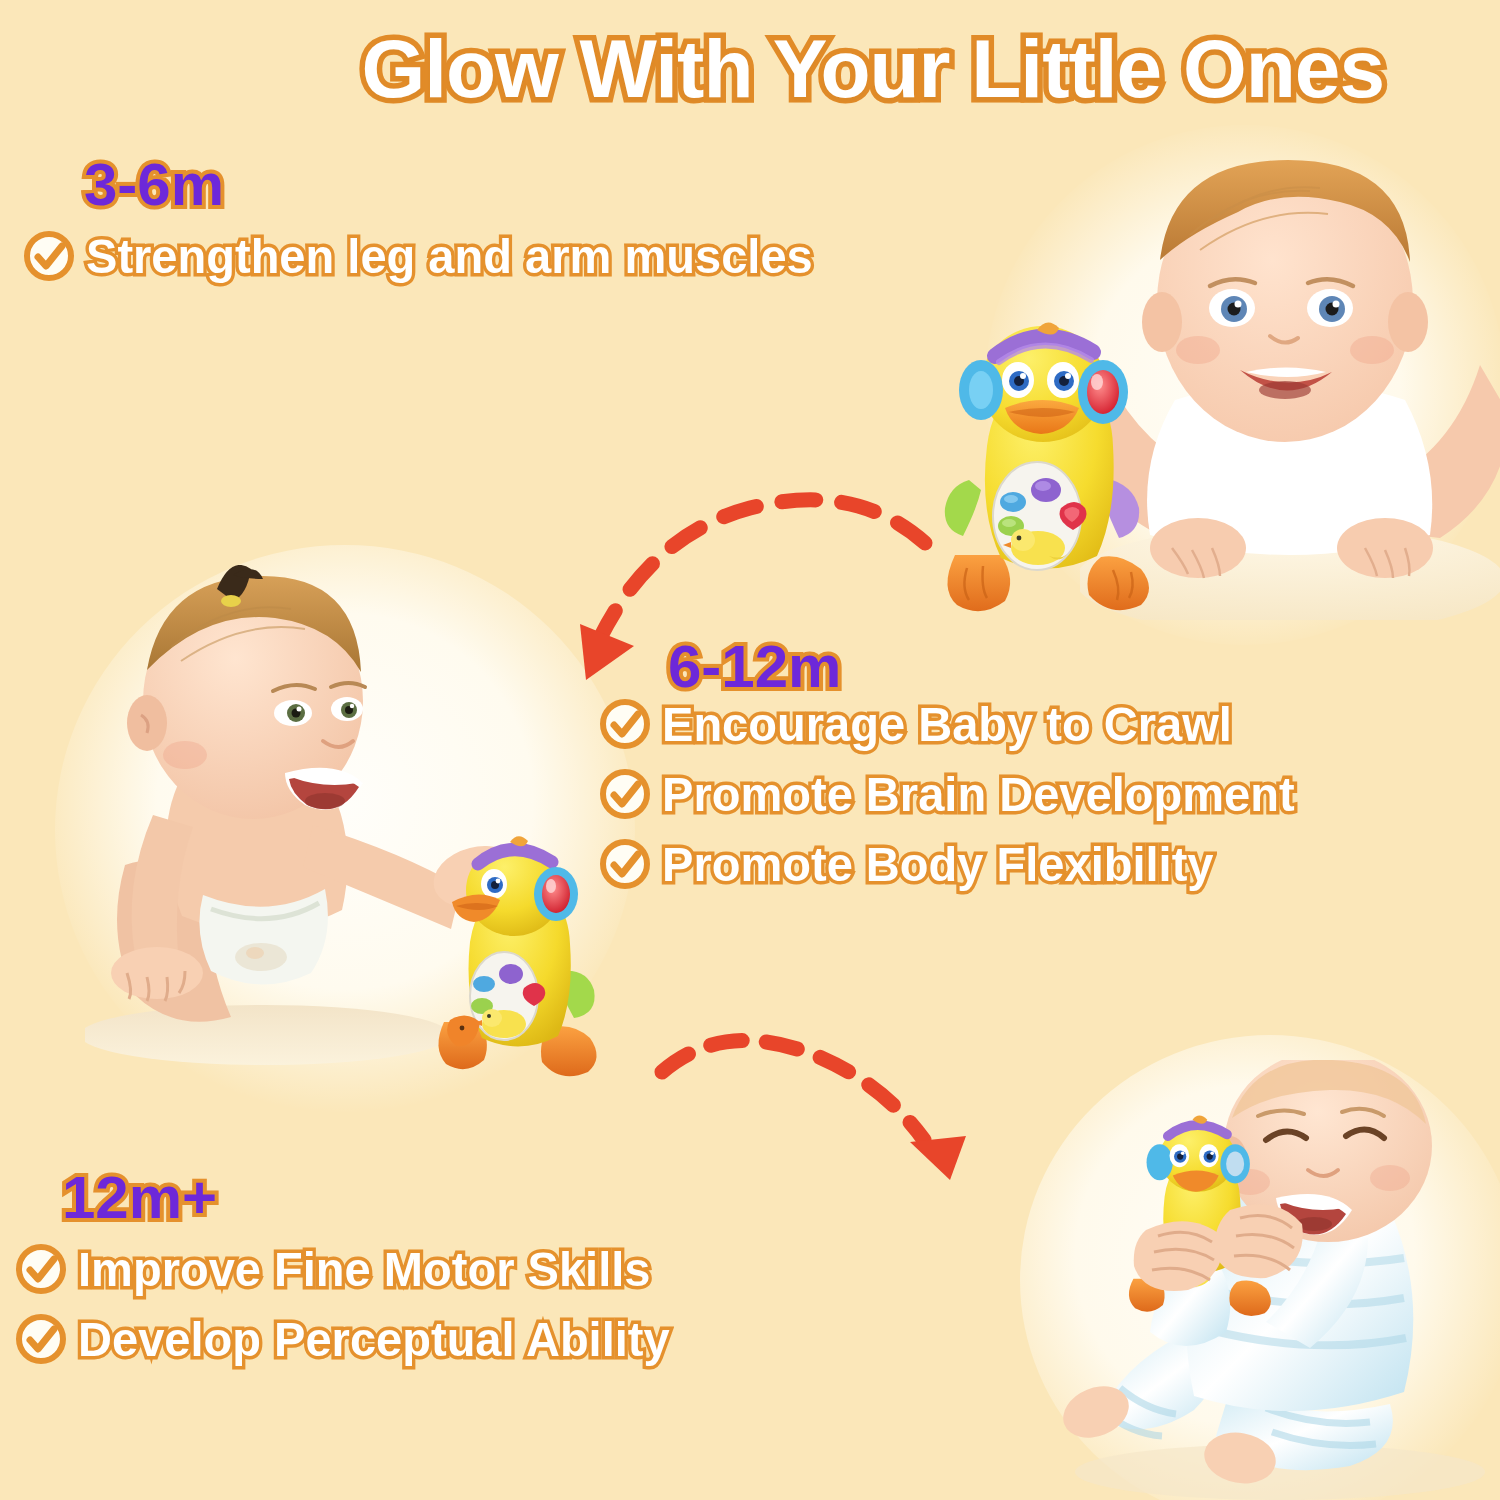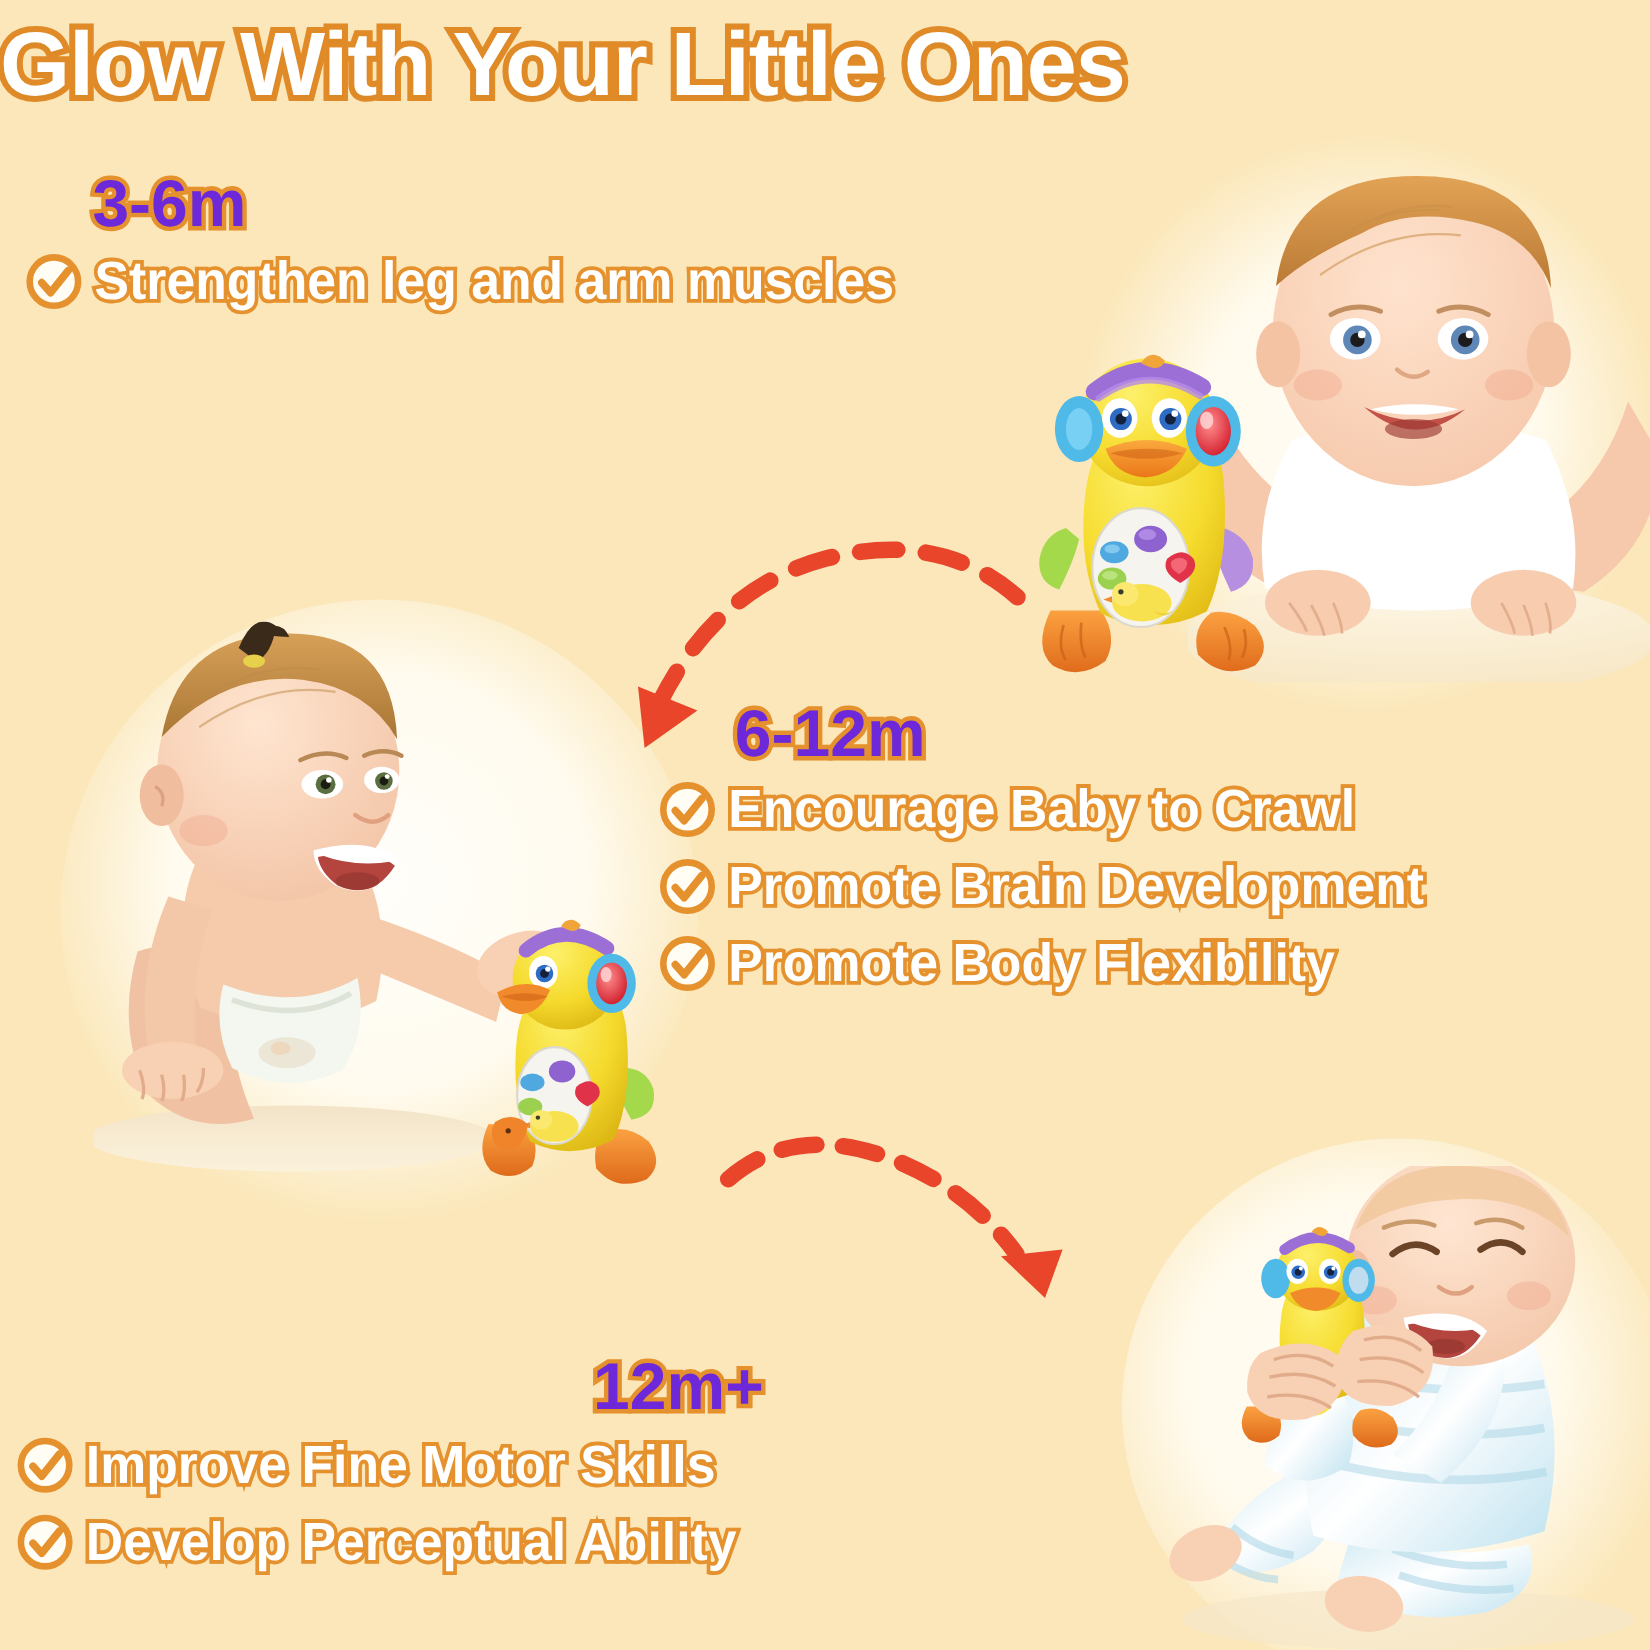--- a/index.html
+++ b/index.html
@@ -28,22 +28,22 @@
     background: radial-gradient(circle at 50% 45%, #FFFEFA 0%, #FFFBEF 44%, rgba(252,233,188,0) 73%);
   }
   #glow-c {
     left:1020px; top:1035px; width:500px; height:490px;
     background: radial-gradient(circle at 45% 45%, #FFFDF7 0%, #FFFAEC 44%, rgba(252,233,188,0) 74%);
   }
 
   
   #title {
     position:absolute;
-    left:0; top:12px; width:1384px;
-    text-align:left;
+    left:0; top:22px; width:1384px;
+    text-align:right;
     font-size:82px;
     font-weight:bold;
     letter-spacing:-1px;
     color:#FFFFFF;
     -webkit-text-stroke: 11px #E18B28;
     paint-order: stroke fill;
     text-shadow: 0 4px 3px rgba(200,130,40,.20);
     white-space:nowrap;
   }
 
@@ -78,23 +78,23 @@
 
   
   .check-icon { flex:0 0 auto; width:54px; height:54px; display:block; }
 
   
   .section { position:absolute; }
   #section-1 { left:22px; top:155px; }
   #section-1 .age { margin-left:62px; margin-bottom:14px; }
 
   #section-2 { left:598px; top:637px; }
-  #section-2 .age { margin-left:70px; margin-bottom:12px; }
-
-  #section-3 { left:14px; top:1231px;text-align:right; }
+  #section-2 .age { margin-left:70px; }
+
+  #section-3 { left:14px; top:1168px; }
   #section-3 .age { margin-left:48px; margin-bottom:14px; }
 
   
   .arrow { position:absolute; pointer-events:none; }
   #arrow-1 { left:540px; top:468px; width:410px; height:230px; }
   #arrow-2 { left:640px; top:1010px; width:350px; height:185px; }
 
   
   .photo { position:absolute; }
   #photo-baby-1 { left:1080px; top:150px; width:420px; height:470px; }

